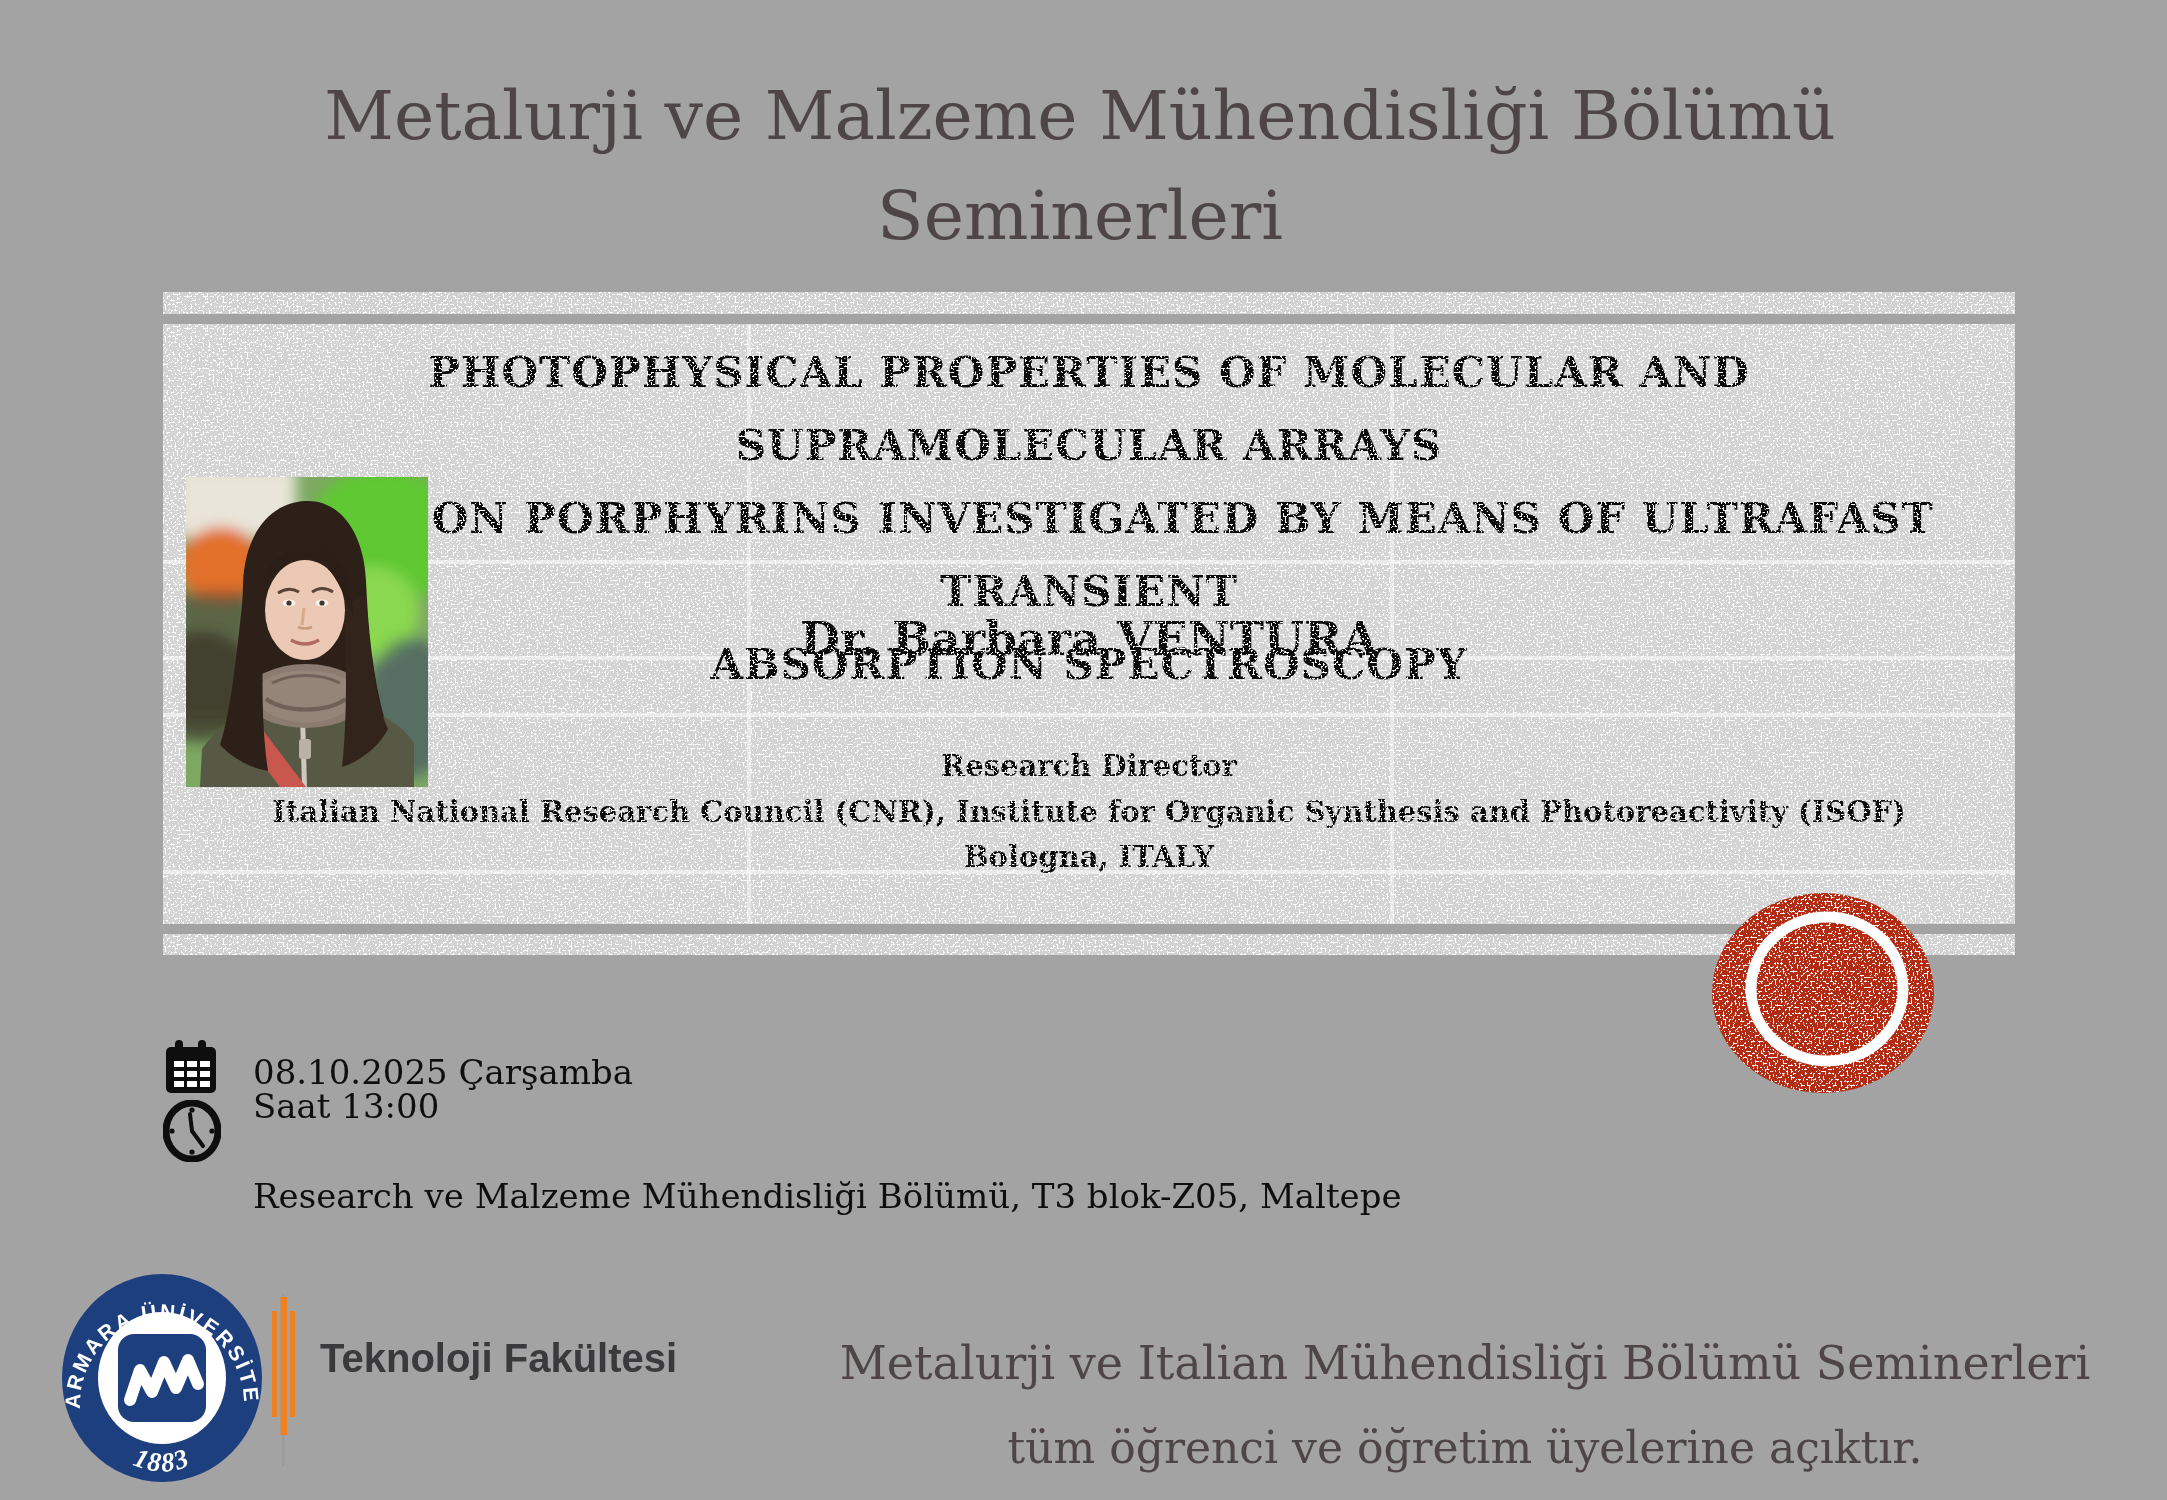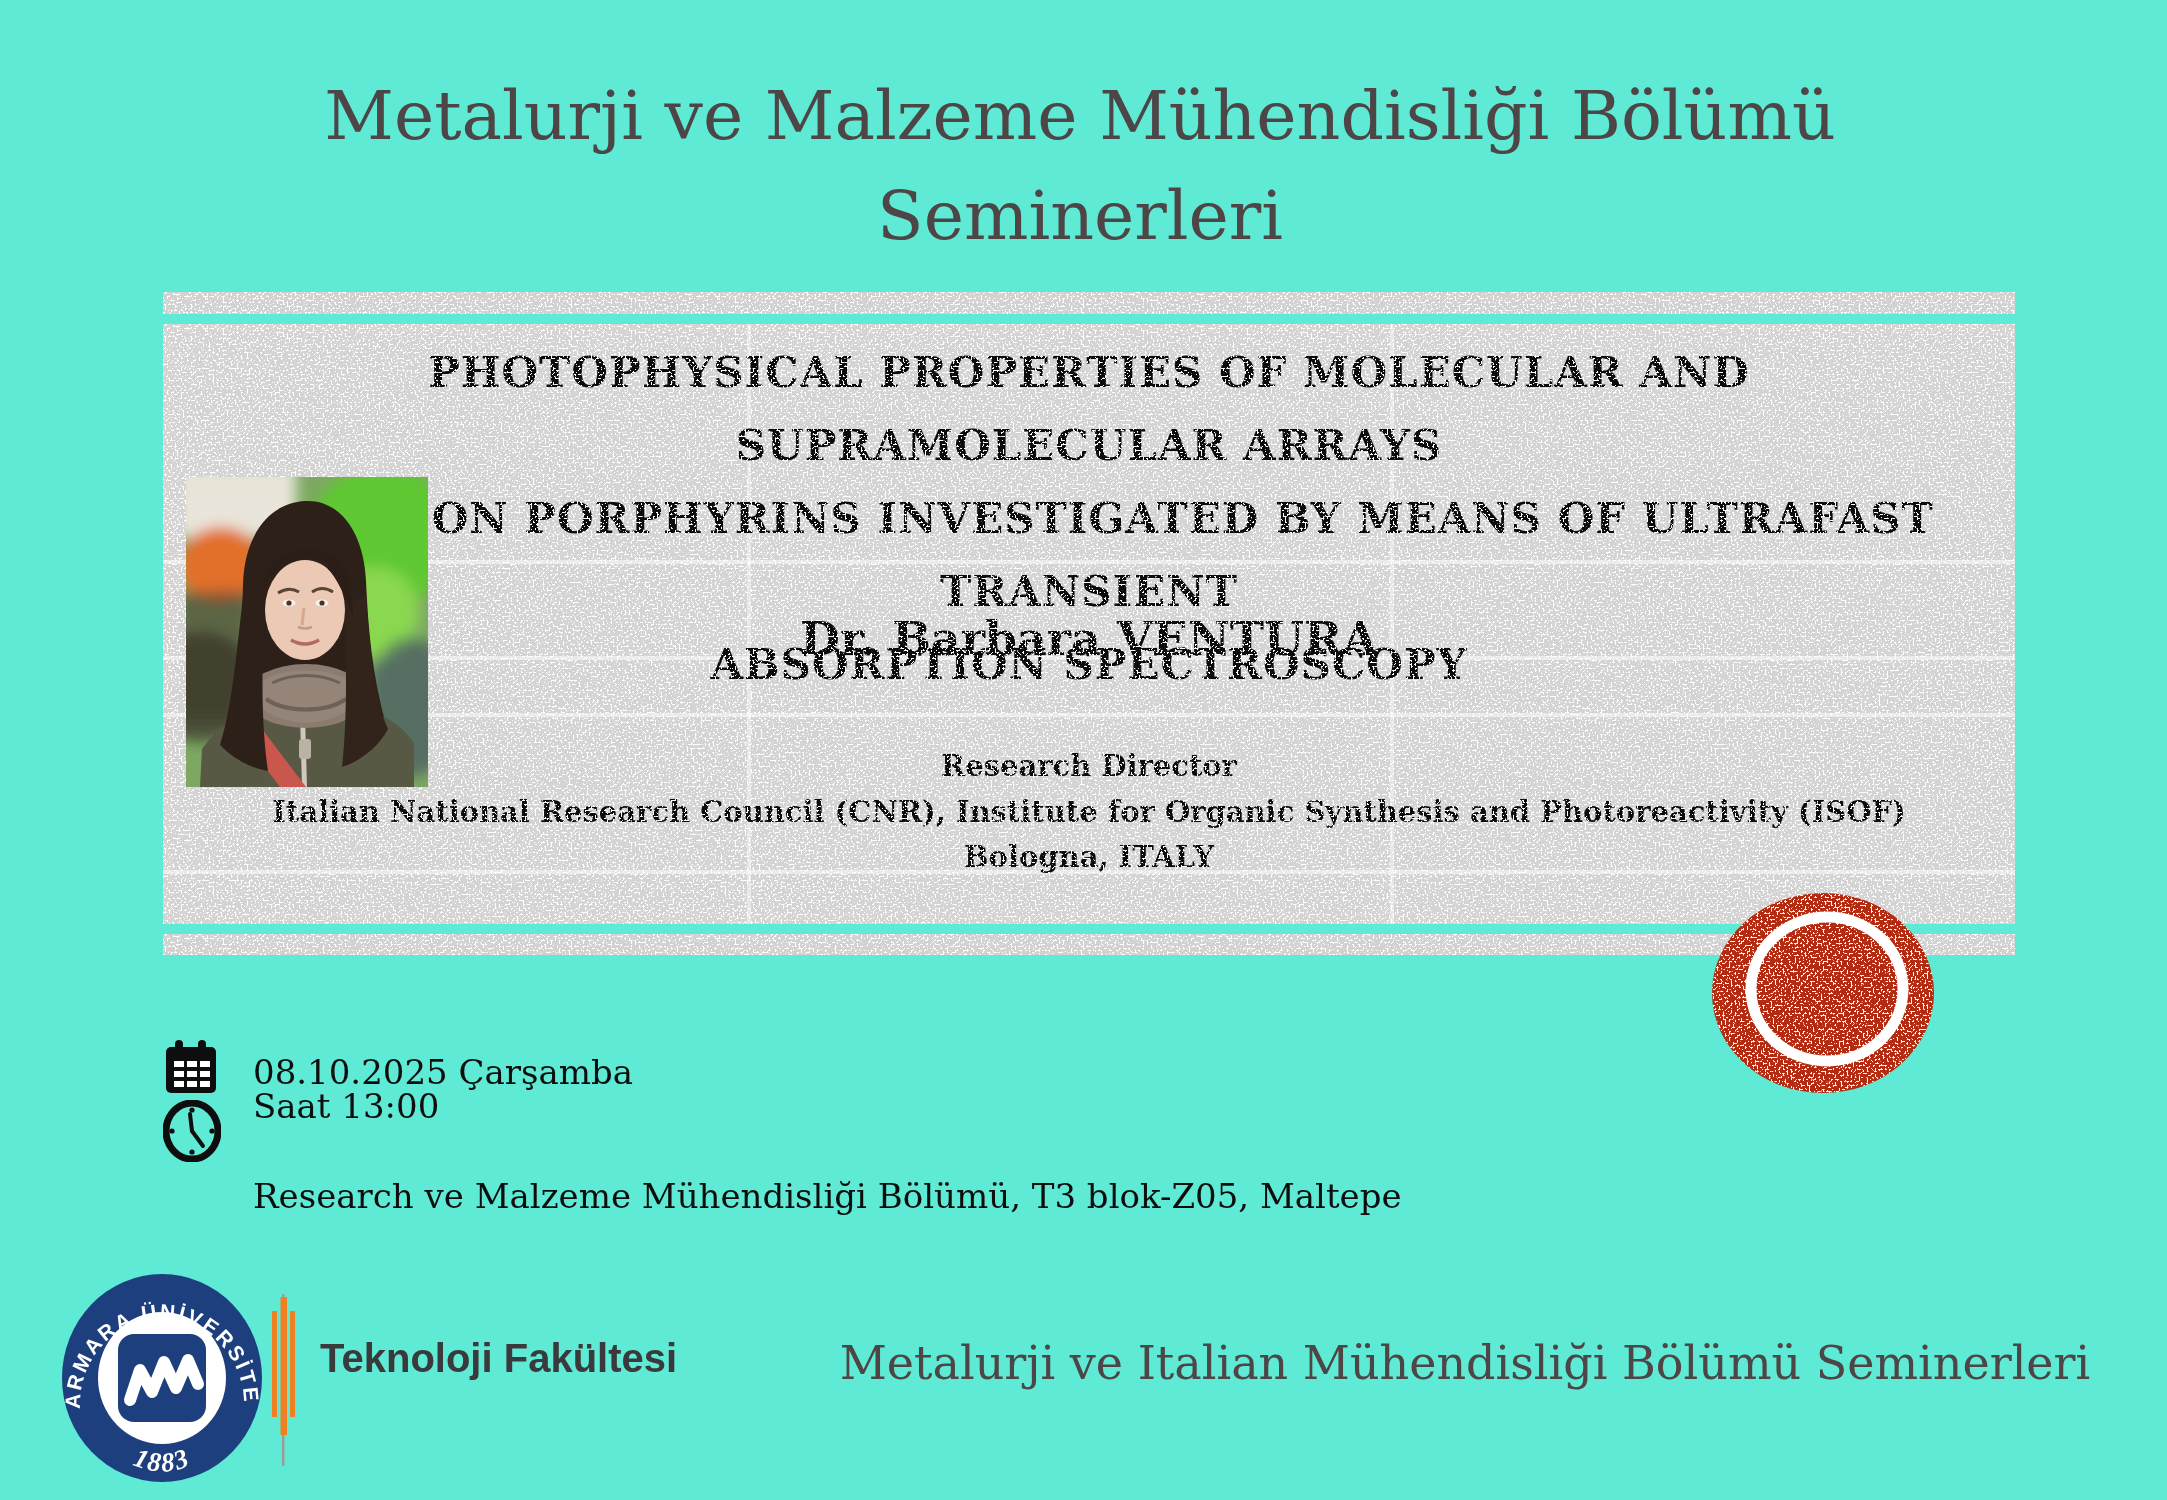--- a/index.html
+++ b/index.html
@@ -1,16 +1,16 @@
 <!DOCTYPE html>
 <html><head>
 <meta charset="utf-8">
 <style>
   html,body{margin:0;padding:0;background:#ffffff;}
-  .page{position:relative;width:2167px;height:1500px;background:#5eead4;overflow:hidden;
+  .page{position:relative;width:2167px;height:1500px;background:#a3a3a3;overflow:hidden;
         font-family:"DejaVu Serif",serif;}
   .abs{position:absolute;}
 
   
   .header-title{left:0;top:66px;width:2160px;text-align:center;color:#4e4546;
                 font-size:68px;line-height:100px;font-weight:400;}
 
   
   .strip{left:163px;width:1852px;background:#d2d2d2;overflow:hidden;}
   .strip.top{top:292px;height:22px;}
@@ -212,14 +212,15 @@
   <svg class="abs" style="left:270px;top:1294px" width="28" height="172" viewBox="0 0 28 172">
     <rect x="12" y="0" width="2.5" height="172" fill="#9b9b9b"></rect>
     <rect x="2" y="17" width="5" height="106" fill="#ef8122"></rect>
     <rect x="10.5" y="3" width="6.5" height="138" fill="#ef8122"></rect>
     <rect x="20" y="17" width="5" height="106" fill="#ef8122"></rect>
   </svg>
 
   <div class="abs faculty-name">Teknoloji Fakültesi</div>
 
   <div class="abs footer-note l1">Metalurji ve Italian Mühendisliği Bölümü Seminerleri</div>
+  <div class="abs footer-note l2">tüm öğrenci ve öğretim üyelerine açıktır.</div>
 
 </div>
 
 </body></html>

